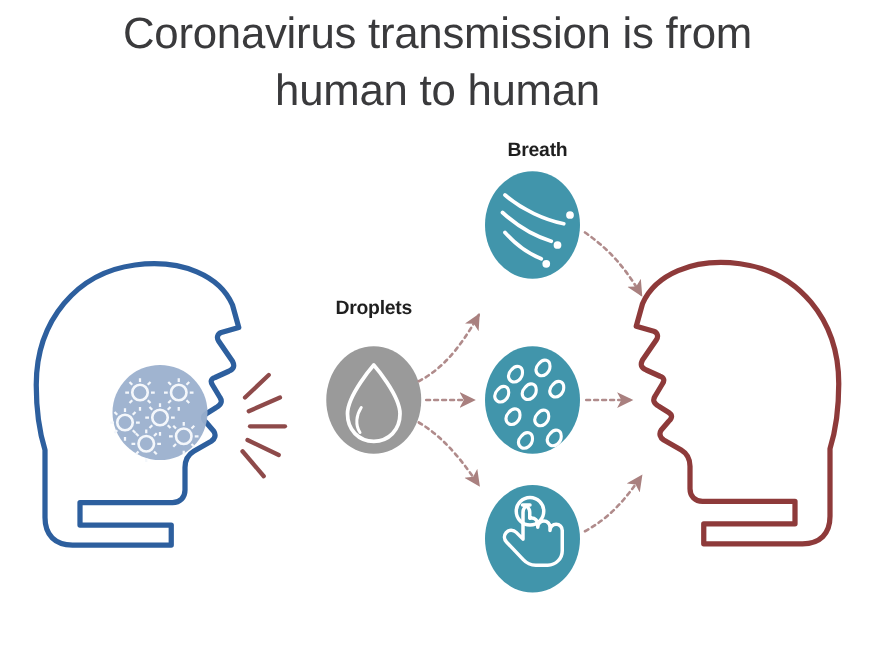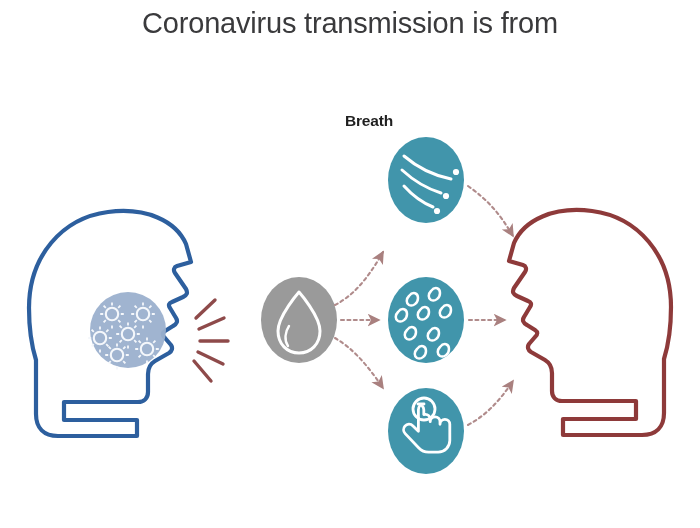--- a/index.html
+++ b/index.html
@@ -20,49 +20,50 @@
     inset: 0;
     width: 700px;
     height: 528px;
   }
   .title {
     position: absolute;
     top: 4px;
     left: 0;
     width: 700px;
     text-align: center;
-    font-size: 29px;
+    font-size: 35px;
     line-height: 1.32;
     font-weight: 400;
     color: #3a3a3c;
     letter-spacing: -0.2px;
   }
   .title-line { display: block; }
   .node-label {
     position: absolute;
     font-weight: bold;
     font-size: 15.5px;
     color: #1f1f1f;
-    text-align: left;
+    text-align: center;
     letter-spacing: -0.2px;
     white-space: nowrap;
   }
   #label-droplets { left: 214px; top: 238px; width: 170px; }
   #label-breath   { left: 345px; top: 112px; width: 170px; }
   #label-cough    { left: 345px; top: 242px; width: 170px; }
   #label-contact  { left: 345px; top: 479px; width: 170px; }
   svg { display: block; }
 </style>
 </head>
 <body>
 
 <div id="infographic">
 
   <div class="title">
     <span class="title-line">Coronavirus transmission is from</span>
+    <span class="title-line">human to human</span>
   </div>
 
   <svg width="700" height="528" viewBox="0 0 700 528" style="position:absolute;left:0;top:0;">
 
     <g>
       <path fill="none" stroke="#2d5f9e" stroke-width="4.2" stroke-linejoin="round" stroke-linecap="round" d="M29 308
                C29 256 62 218 108 212
                C146 207 176 221 186 244
                L191 262
                L177 266
@@ -237,15 +238,16 @@
       <path d="M335 305 C352 296 366 282 383 252"></path>
       <path d="M341 320 L379 320"></path>
       <path d="M335 338 C352 348 366 363 383 388"></path>
 
       <path d="M468 186 C488 200 500 214 513 236"></path>
       <path d="M469 320 L505 320"></path>
       <path d="M468 425 C488 414 500 400 513 381"></path>
     </g>
   </svg>
 
+  <div class="node-label" id="label-droplets">Droplets</div>
   <div class="node-label" id="label-breath">Breath</div>
 
 </div>
 
 </body></html>

